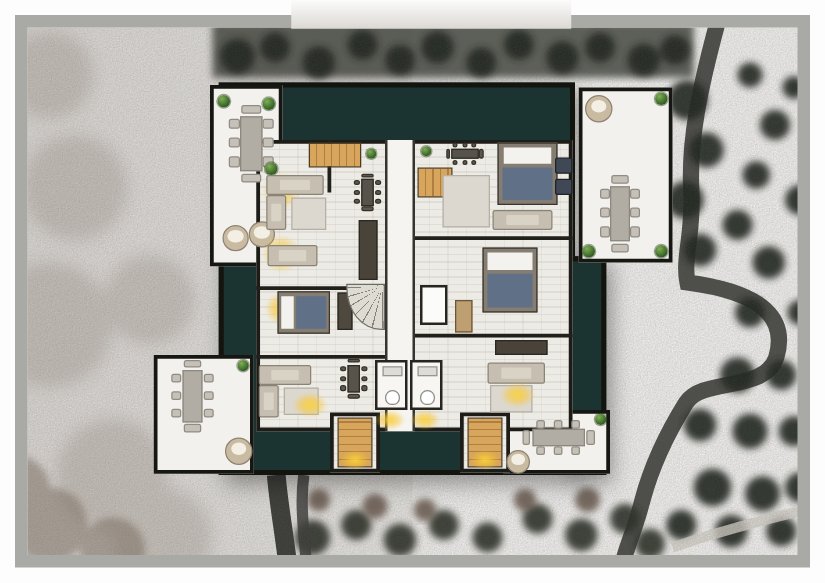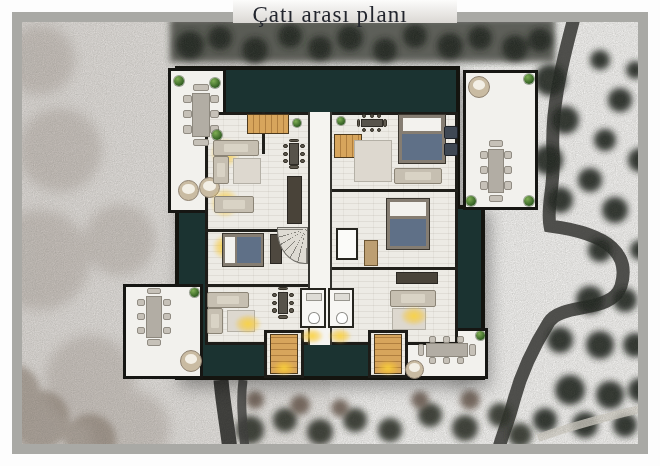--- a/index.html
+++ b/index.html
@@ -313,15 +313,14 @@
       <div class="f f-stairs-v" style="left: 374px; top: 334px; width: 28px; height: 40px;"></div>
       <div class="f f-glow" style="left: 272px; top: 360px; width: 24px; height: 16px;"></div>
       <div class="f f-glow" style="left: 376px; top: 360px; width: 24px; height: 16px;"></div>
       <div class="f f-glow" style="left: 300px; top: 328px; width: 24px; height: 16px;"></div>
       <div class="f f-glow" style="left: 328px; top: 328px; width: 24px; height: 16px;"></div>
     </div>
 
   <div id="frame"></div>
 
   <div id="title-plate"></div>
-  <div id="page-title">Çatı arası planı</div>
 
 </div>
 
 </body></html>

